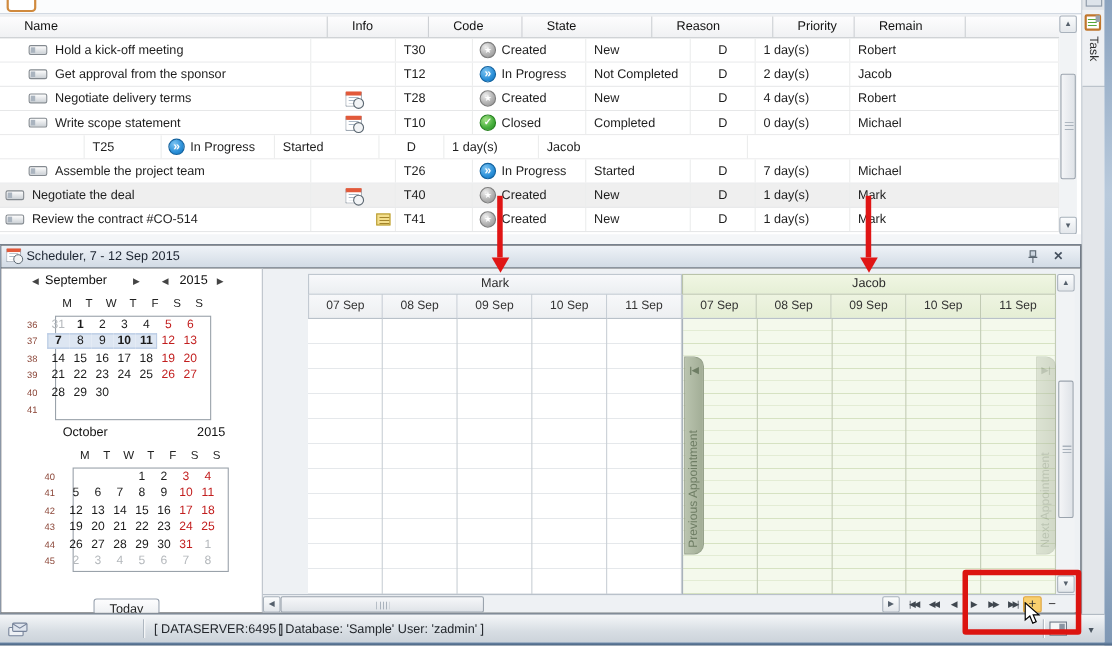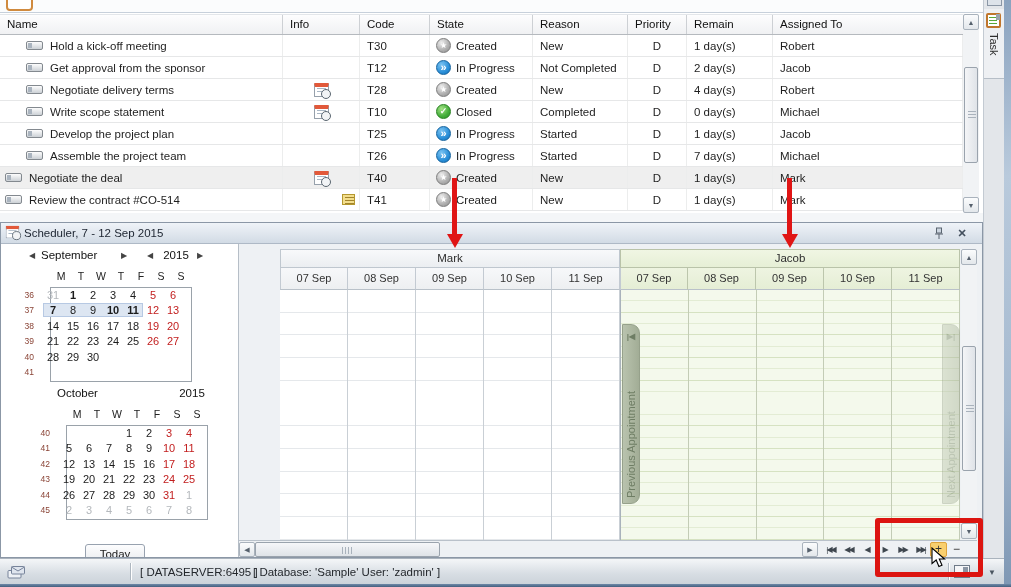--- a/index.html
+++ b/index.html
@@ -9,21 +9,21 @@
 
   
   #table-panel { position:absolute; left:0; top:0; width:983px; height:213px; overflow:hidden; background:#fff; }
   #toolbar-strip { position:absolute; left:0; top:0; width:983px; height:13px; background:#fbfcfd; border-bottom:1px solid #c7d0db; }
   .toolbar-icon { position:absolute; left:6px; top:-12px; width:27px; height:23px; background:#fff; border:2px solid #d08a3e; border-radius:4px; }
   .toolbar-icon::before { content:"✓"; position:absolute; left:2px; top:2px; font-size:8px; color:#3f9b28; font-weight:bold; }
   .toolbar-icon::after { content:""; position:absolute; left:11px; top:6px; width:9px; height:2px; background:#aab4bf; box-shadow:0 -4px 0 #aab4bf; }
 
   #grid-header { position:absolute; left:0; top:14px; width:963px; height:21px; display:flex;
     background:linear-gradient(#fdfdfe,#f0f1f3); border-bottom:1px solid #b5b9be; border-top:1px solid #e3e6ea; }
-  .hcell { height:100%; padding:3px 0 0 7px; border-right:1px solid #cdd0d4; color:#111; font-size:11.5px; overflow:hidden; white-space:nowrap; }
+  .hcell { height:100%; padding:3px 0 0 7px; border-right:1px solid #cdd0d4; color:#111; font-size:11.5px; overflow:hidden; white-space:nowrap;margin-left:15px; }
   .w0{width:283px}.w1{width:77px}.w2{width:70px}.w3{width:103px}.w4{width:95px}.w5{width:59px}.w6{width:86px}.w7{width:190px;border-right:none}
 
   #task-rows { position:absolute; left:0; top:35px; width:963px; }
   .trow { display:flex; height:22px; border-bottom:1px solid #e6e7e8; background:#fff; }
   .trow.hl { background:#efefef; }
   .tcellc { height:100%; border-right:1px solid #eceded; display:flex; align-items:center; overflow:hidden; white-space:nowrap; }
   .cell-name { padding-left:0; }
   .cell-name .indent { display:inline-block; width:26px; flex:none; }
   .cell-name.lv1 .indent { width:5px; }
   .bar-icon { display:inline-block; flex:none; width:17px; height:9px; margin-right:7px; border:1px solid #83898f; border-radius:2px;
@@ -179,21 +179,20 @@
     </div>
 
     <div id="grid-header">
       <div class="hcell w0">Name</div>
       <div class="hcell w1">Info</div>
       <div class="hcell w2">Code</div>
       <div class="hcell w3">State</div>
       <div class="hcell w4">Reason</div>
       <div class="hcell w5">Priority</div>
       <div class="hcell w6">Remain</div>
-      <div class="hcell w7">Assigned To</div>
     </div>
 
     <div id="task-rows">
         <div class="trow">
     <div class="tcellc cell-name w0 lv2">
       <span class="indent"></span>
       <span class="bar-icon"></span>
       <span class="txt">Hold a kick-off meeting</span>
     </div>
     <div class="tcellc cell-info w1">
@@ -264,25 +263,20 @@
     <div class="tcellc cell-state w3">
       <span class="sticon st-closed"></span>
       <span class="txt">Closed</span>
     </div>
     <div class="tcellc cell-reason w4">Completed</div>
     <div class="tcellc cell-prio w5">D</div>
     <div class="tcellc cell-remain w6">0 day(s)</div>
     <div class="tcellc cell-assigned w7">Michael</div>
   </div>
         <div class="trow">
-    <div class="tcellc cell-name w0 lv2">
-      <span class="indent"></span>
-      <span class="bar-icon"></span>
-      <span class="txt">Develop the project plan</span>
-    </div>
     <div class="tcellc cell-info w1">
       
       
     </div>
     <div class="tcellc cell-code w2">T25</div>
     <div class="tcellc cell-state w3">
       <span class="sticon st-inprogress"></span>
       <span class="txt">In Progress</span>
     </div>
     <div class="tcellc cell-reason w4">Started</div>

